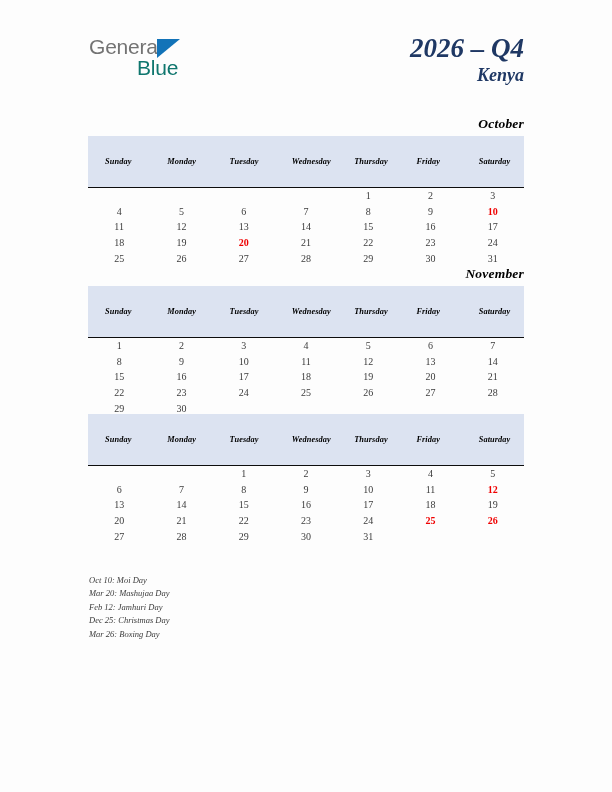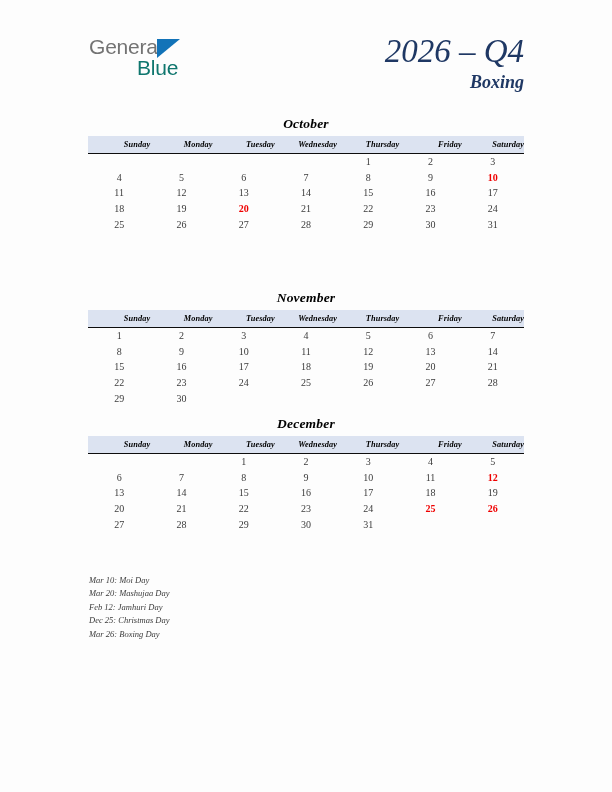--- a/index.html
+++ b/index.html
@@ -62,23 +62,23 @@
   }
 
   .title-block {
     position: absolute;
     right: 88px;
     top: 33px;
     text-align: right;
   }
   .title-main {
     font-family: "Liberation Serif", "DejaVu Serif", serif;
-    font-size: 33px;
-    font-style: italic;
-    font-weight: normal;
+    font-size: 27px;
+    font-style: italic;
+    font-weight: bold;
     color: #1f3864;
     line-height: 1.15;
     white-space: nowrap;
   }
   .title-sub {
     font-family: "Liberation Serif", "DejaVu Serif", serif;
     font-size: 18px;
     font-style: italic;
     font-weight: bold;
     color: #1f3864;
@@ -86,25 +86,25 @@
     white-space: nowrap;
   }
 
   
   .month-block {
     position: absolute;
     left: 88px;
     width: 436px;
   }
   #month-0 { top: 114px; }
-  #month-1 { top: 264px; margin-top: 24px; }
+  #month-1 { top: 264px; }
   #month-2 { top: 414px; }
 
   .month-name {
-    text-align: center;
+    text-align: right;
     font-size: 13.5px;
     font-style: italic;
     font-weight: bold;
     color: #000000;
     height: 22px;
     line-height: 20px;
     letter-spacing: 0.2px;
   }
 
   table.cal {
@@ -112,22 +112,22 @@
     width: 436px;
     table-layout: fixed;
   }
   table.cal th {
     background: #dce3f1;
     font-size: 8.3px;
     font-style: italic;
     font-weight: bold;
     color: #000000;
     height: 17px;
-    padding: 0;
-    text-align: right;
+    padding: 17px;
+    text-align: left;
     border: none;
     letter-spacing: 0.1px;
   }
   table.cal thead tr {
     border-bottom: 1.6px solid #0d0d0d;
   }
   table.cal td {
     font-size: 10px;
     color: #3b3b3b;
     height: 15.6px;
@@ -161,21 +161,21 @@
 <body>
 
 <div class="header">
   <div class="logo">
     <span class="logo-general">General</span>
     <span class="logo-triangle"></span>
     <span class="logo-blue">Blue</span>
   </div>
   <div class="title-block">
     <div class="title-main">2026 – Q4</div>
-    <div class="title-sub">Boxing</div>
+    <div class="title-sub">Kenya</div>
   </div>
 </div>
 
 <div class="month-block" id="month-0">
   <div class="month-name">October</div>
   <table class="cal">
     <thead>
         <tr>
           <th>Sunday</th>
           <th>Monday</th>
@@ -294,21 +294,20 @@
           <td class="empty"></td>
           <td class="empty"></td>
           <td class="empty"></td>
           <td class="empty"></td>
         </tr>
       </tbody>
   </table>
 </div>
 
 <div class="month-block" id="month-2">
-  <div class="month-name">December</div>
   <table class="cal">
     <thead>
         <tr>
           <th>Sunday</th>
           <th>Monday</th>
           <th>Tuesday</th>
           <th>Wednesday</th>
           <th>Thursday</th>
           <th>Friday</th>
           <th>Saturday</th>
@@ -358,18 +357,18 @@
           <td>30</td>
           <td>31</td>
           <td class="empty"></td>
           <td class="empty"></td>
         </tr>
       </tbody>
   </table>
 </div>
 
 <div class="legend">
-    <div class="legend-item">Mar 10: Moi Day</div>
+    <div class="legend-item">Oct 10: Moi Day</div>
     <div class="legend-item">Mar 20: Mashujaa Day</div>
     <div class="legend-item">Feb 12: Jamhuri Day</div>
     <div class="legend-item">Dec 25: Christmas Day</div>
     <div class="legend-item">Mar 26: Boxing Day</div>
   </div>
 
 </body></html>

